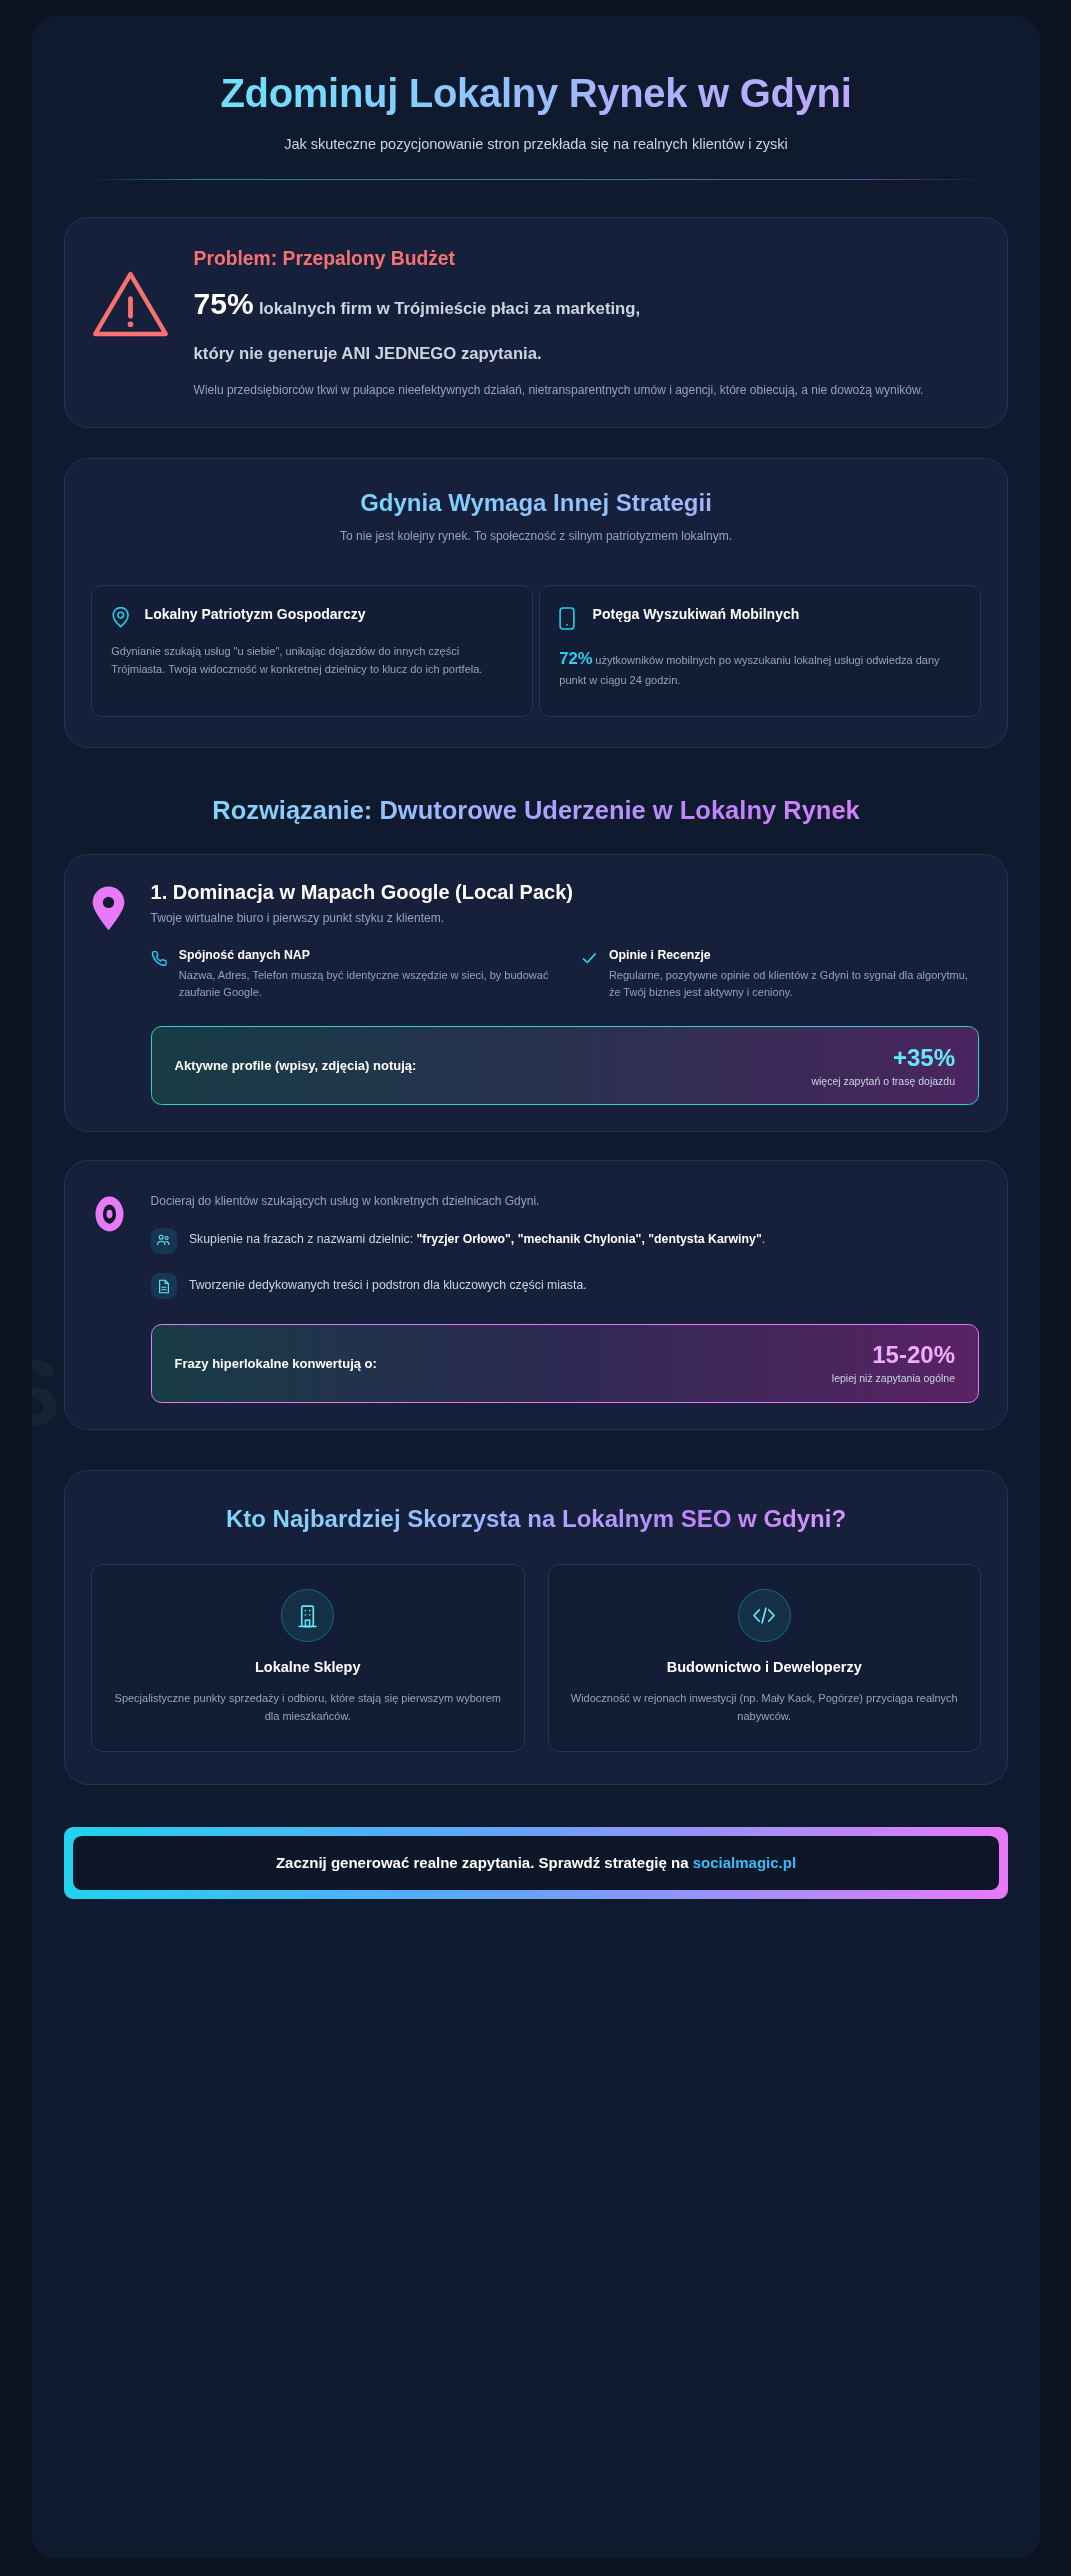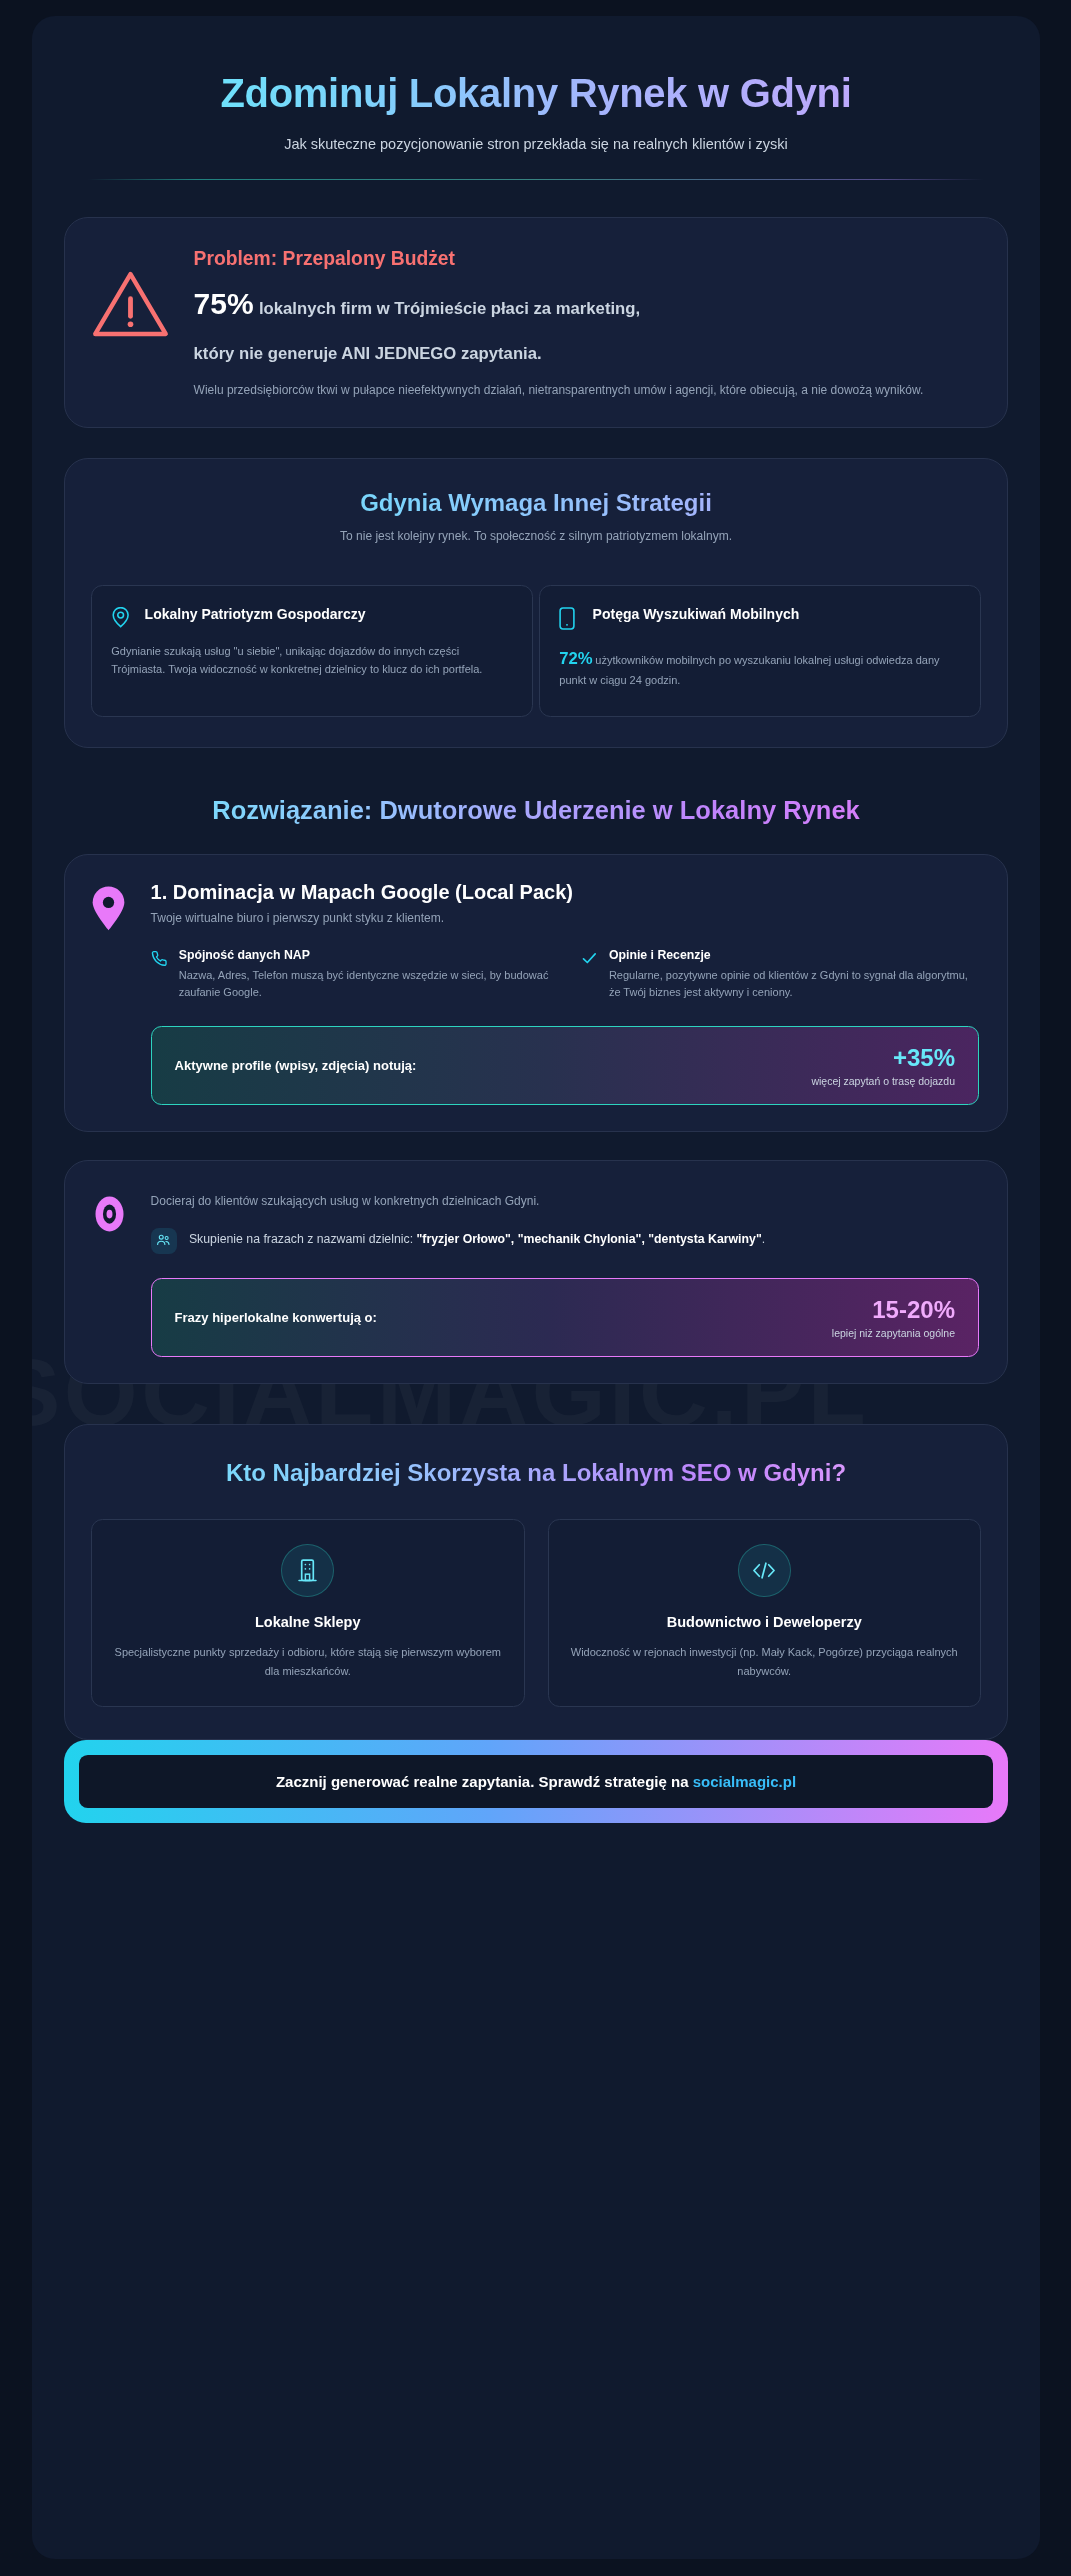--- a/index.html
+++ b/index.html
@@ -351,22 +351,23 @@
   }
   .aud-text {
     margin-top: 11.4px;
     font-size: 11px;
     line-height: 1.65;
     color: #94a3b8;
   }
 
   
   .cta-wrap {
-    border-radius: 22px;
-    padding: 15px;
+    margin-top: 42px;
+    border-radius: 9px;
+    padding: 9px;
     background: linear-gradient(90deg, #22d3ee 0%, #60a5fa 45%, #e879f9 100%);
   }
   .cta-inner {
     background: #0e1728;
     border-radius: 8.8px;
     padding: 18.4px 21px;
     text-align: center;
   }
   .cta-text {
     font-size: 15px;
@@ -511,20 +512,31 @@
               <svg width="15" height="15" viewBox="0 0 20 20" fill="none">
                 <circle cx="7" cy="5.6" r="2.6" stroke="#67e8f9" stroke-width="1.5" fill="none"></circle>
                 <circle cx="14.2" cy="6.6" r="2" stroke="#67e8f9" stroke-width="1.4" fill="none"></circle>
                 <path d="M2.2 15.2c0-2.6 2.1-4.2 4.8-4.2s4.8 1.6 4.8 4.2" stroke="#67e8f9" stroke-width="1.5" fill="none" stroke-linecap="round"></path>
                 <path d="M13.2 11.4c2.4.1 4.1 1.5 4.1 3.8" stroke="#67e8f9" stroke-width="1.4" fill="none" stroke-linecap="round"></path>
               </svg>
             </span>
             <div class="bullet-row-text"><span>Skupienie na frazach z nazwami dzielnic: </span><b>"fryzjer Orłowo", "mechanik Chylonia", "dentysta Karwiny"</b><span>.</span></div>
           </div>
 
+          <div class="bullet-row">
+            <span class="chip">
+              <svg width="14" height="15" viewBox="0 0 18 20" fill="none">
+                <path d="M3.2 1.6h7.2l4.4 4.4v12.4H3.2Z" stroke="#67e8f9" stroke-width="1.5" fill="none" stroke-linejoin="round"></path>
+                <path d="M10.4 1.6V6h4.4" stroke="#67e8f9" stroke-width="1.4" fill="none" stroke-linejoin="round"></path>
+                <line x1="6" y1="11" x2="11.6" y2="11" stroke="#67e8f9" stroke-width="1.3" stroke-linecap="round"></line>
+                <line x1="6" y1="14.2" x2="11.6" y2="14.2" stroke="#67e8f9" stroke-width="1.3" stroke-linecap="round"></line>
+              </svg>
+            </span>
+            <div class="bullet-row-text"><span>Tworzenie dedykowanych treści i podstron dla kluczowych części miasta.</span></div>
+          </div>
 
           <div class="banner banner-pink">
             <div class="banner-label">Frazy hiperlokalne konwertują o:</div>
             <div class="banner-right">
               <div class="banner-value val-pink">15-20%</div>
               <div class="banner-caption">lepiej niż zapytania ogólne</div>
             </div>
           </div>
         </div>
       </div>

